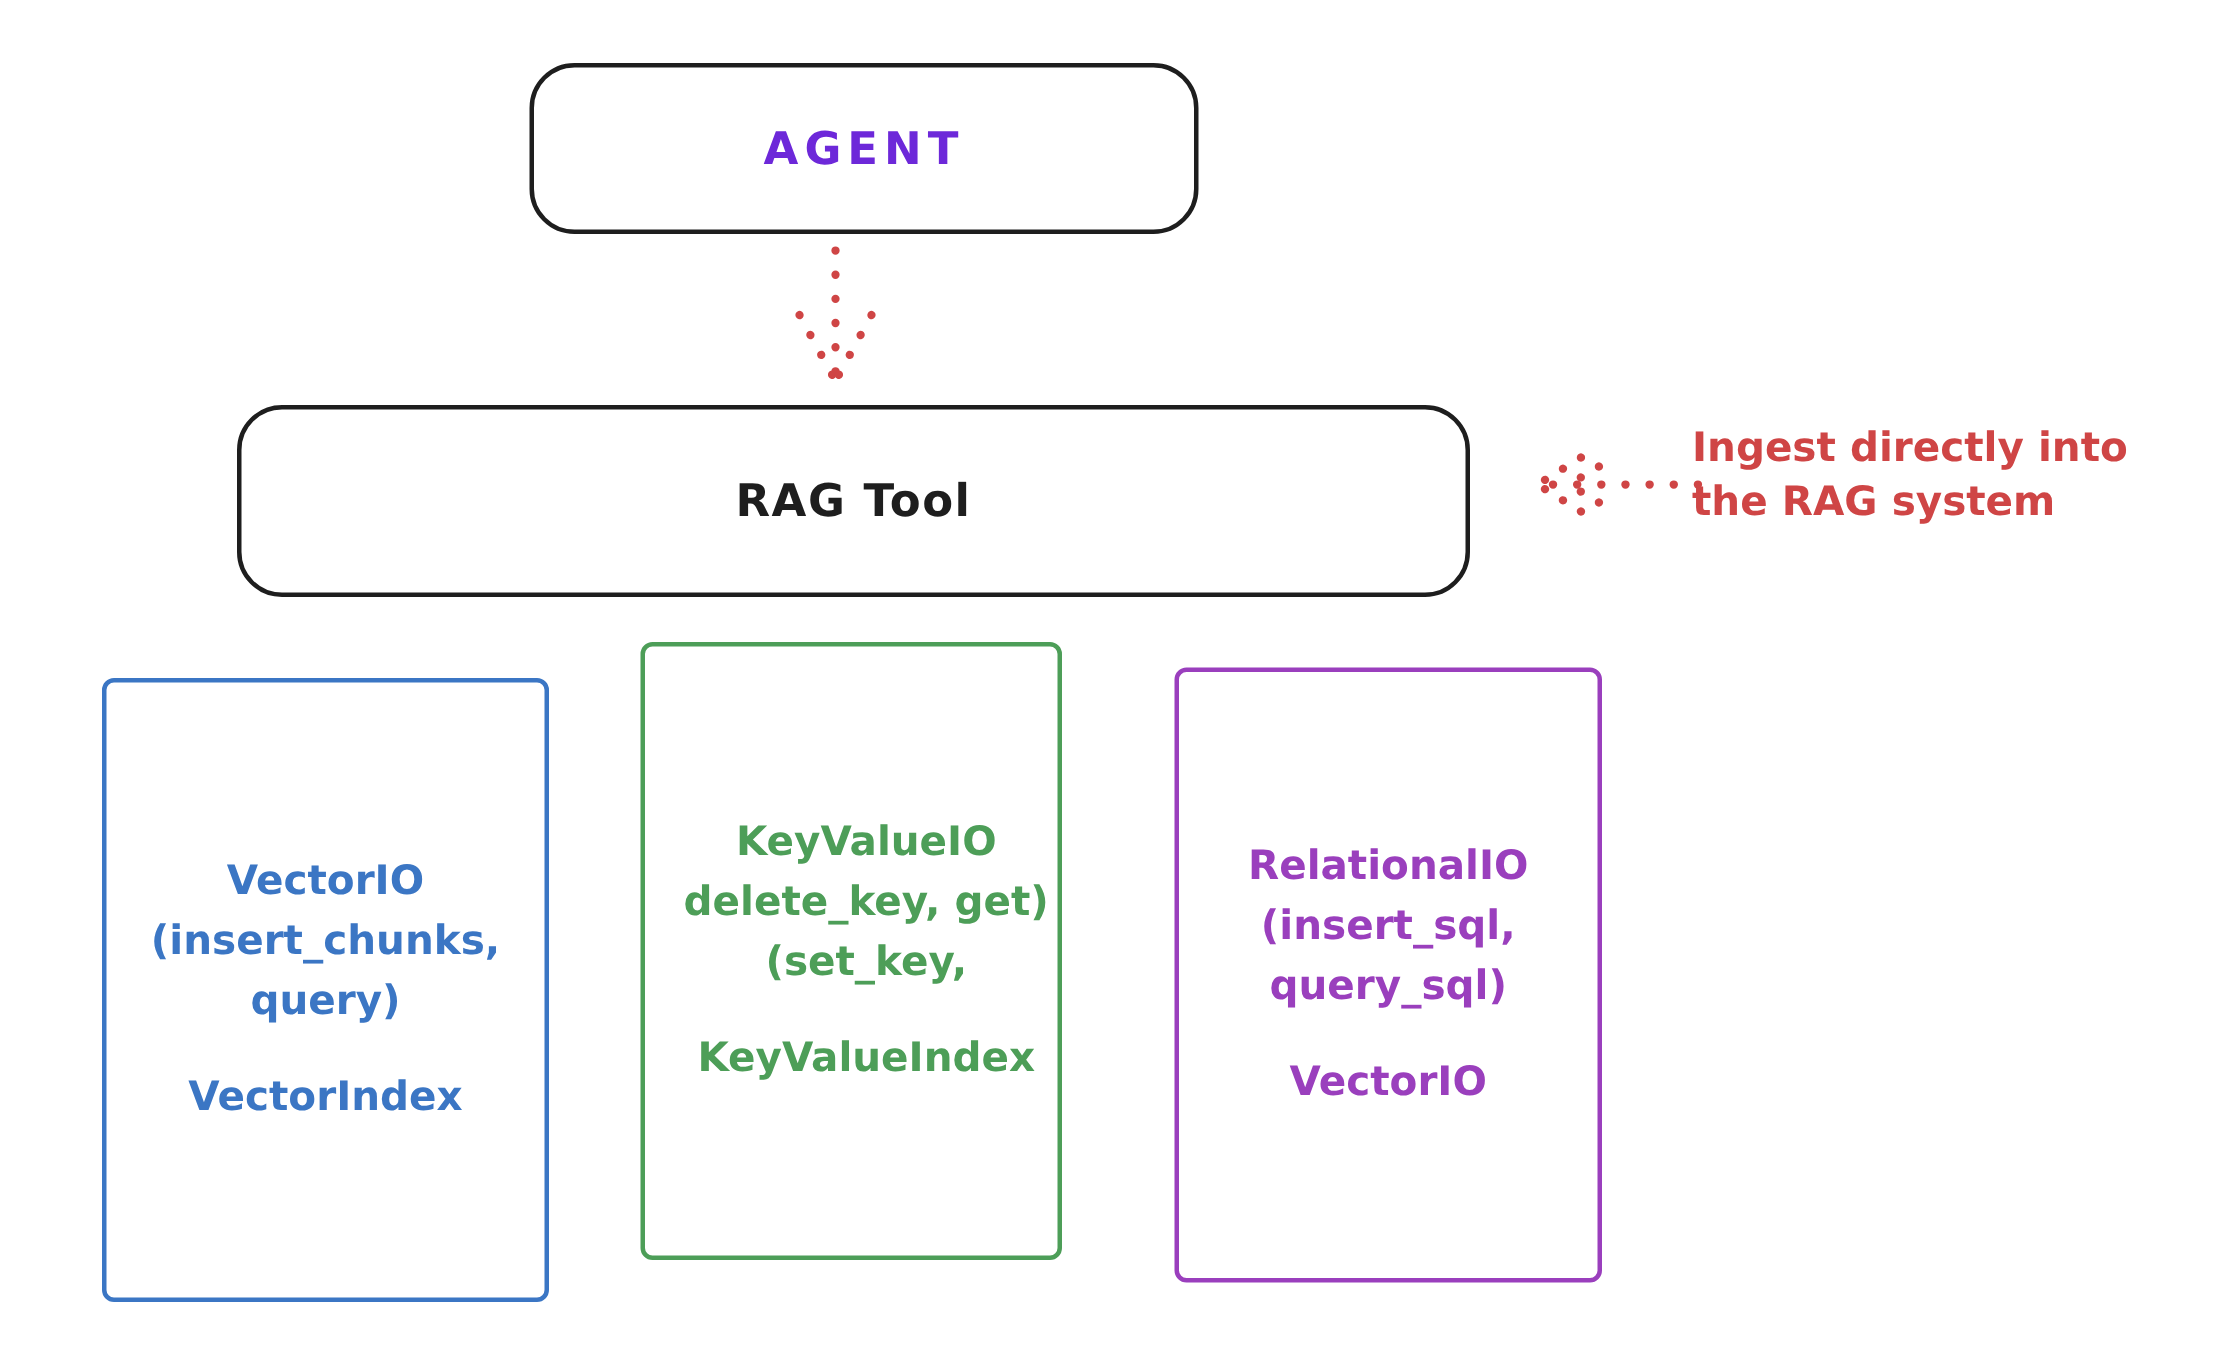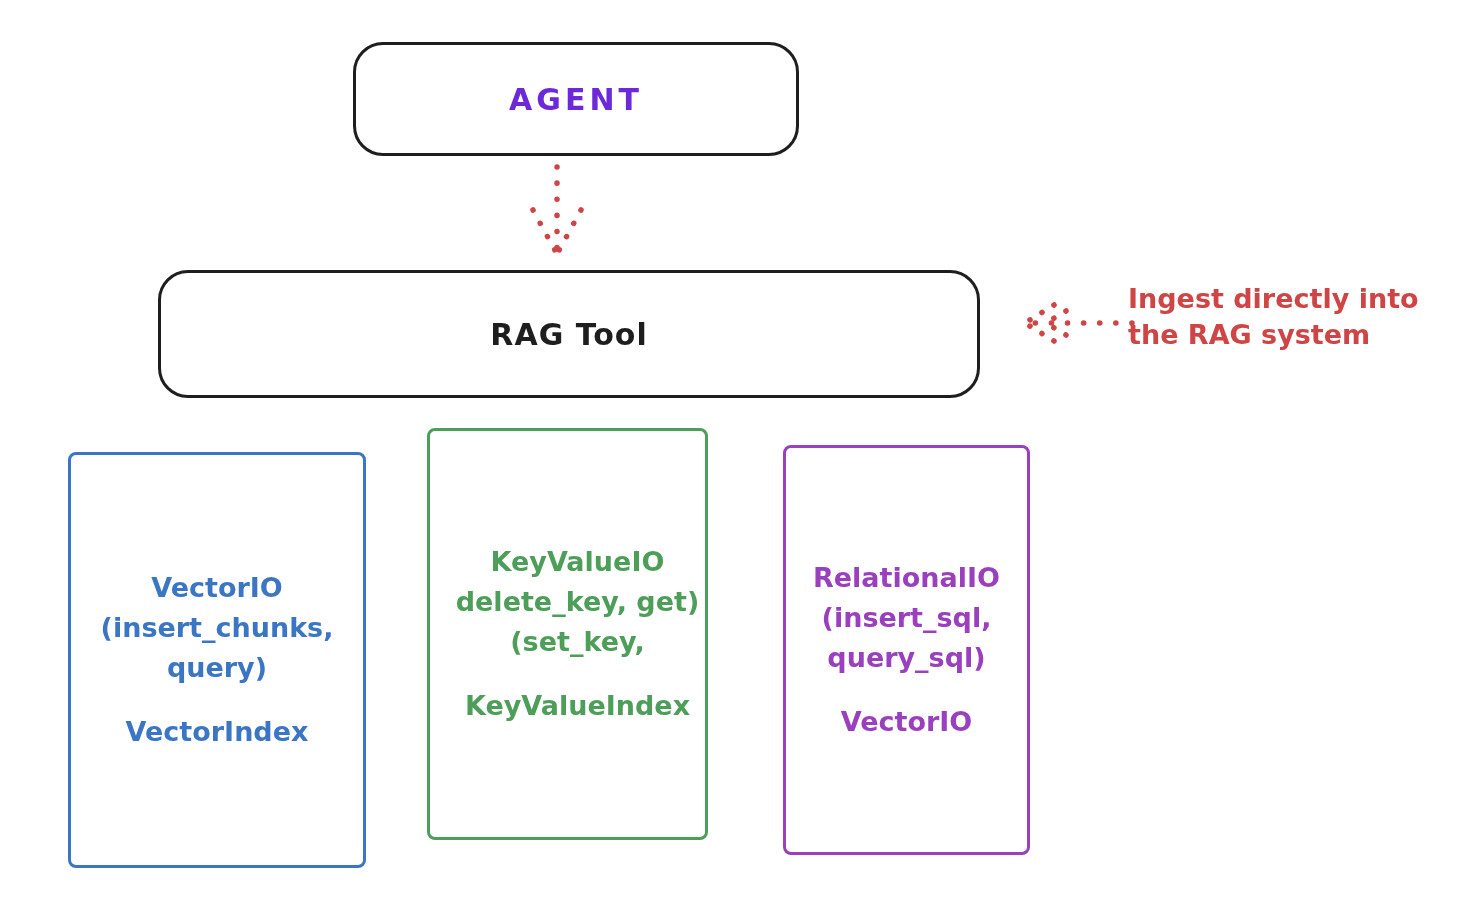--- a/index.html
+++ b/index.html
@@ -63,21 +63,21 @@
   }
   .keyvalue-box {
     left: 427px; top: 428px;
     width: 281px; height: 412px;
     border: 3.5px solid #4d9e58;
     color: #4d9e58;
     padding-left: 20px;
   }
   .relational-box {
     left: 783px; top: 445px;
-    width: 247px; height: 410px;
+    width: 285px; height: 410px;
     border: 3.5px solid #9a3fbd;
     color: #9a3fbd;
   }
   .io-lines {
     font-size: 27px;
     line-height: 40px;
   }
   .io-lines span { display: block; }
   .index-label {
     font-size: 27px;

